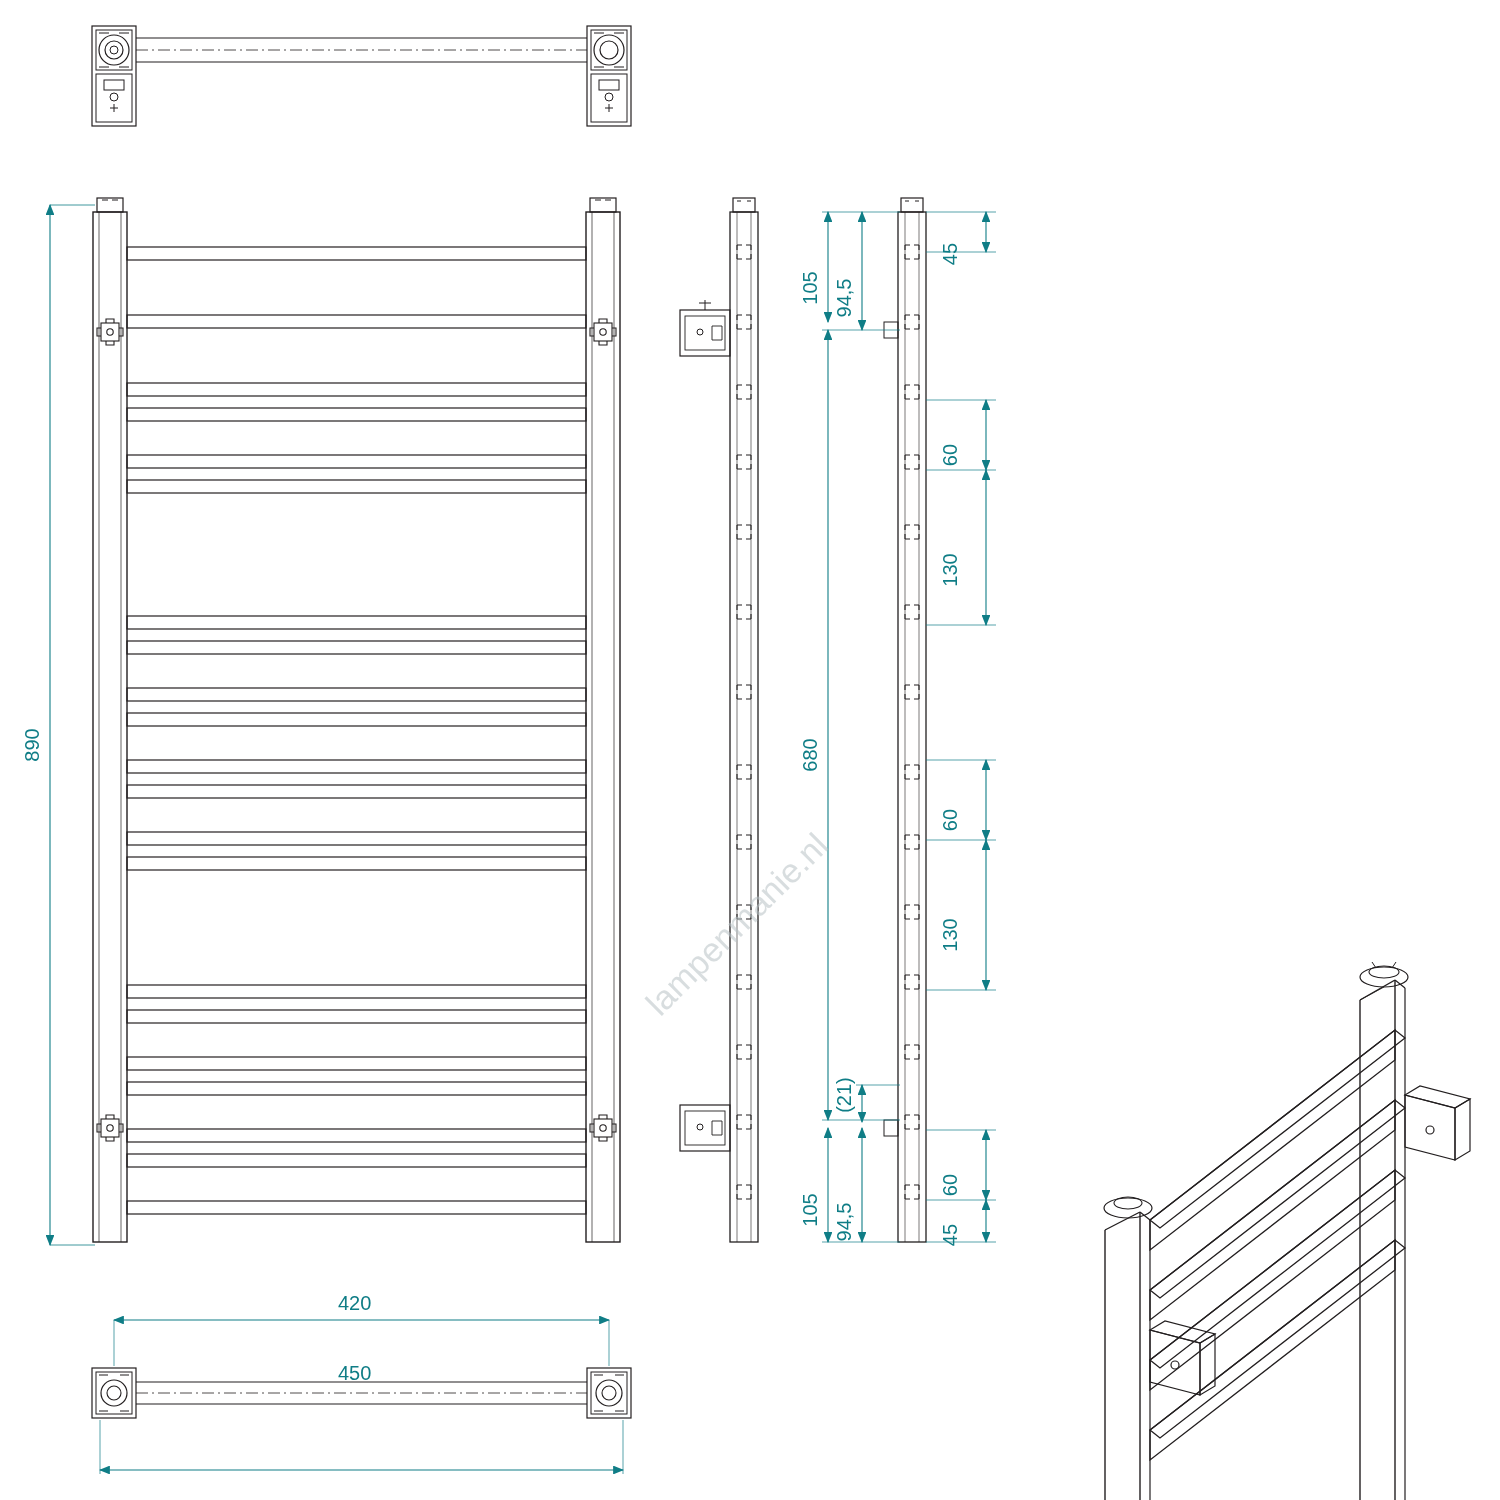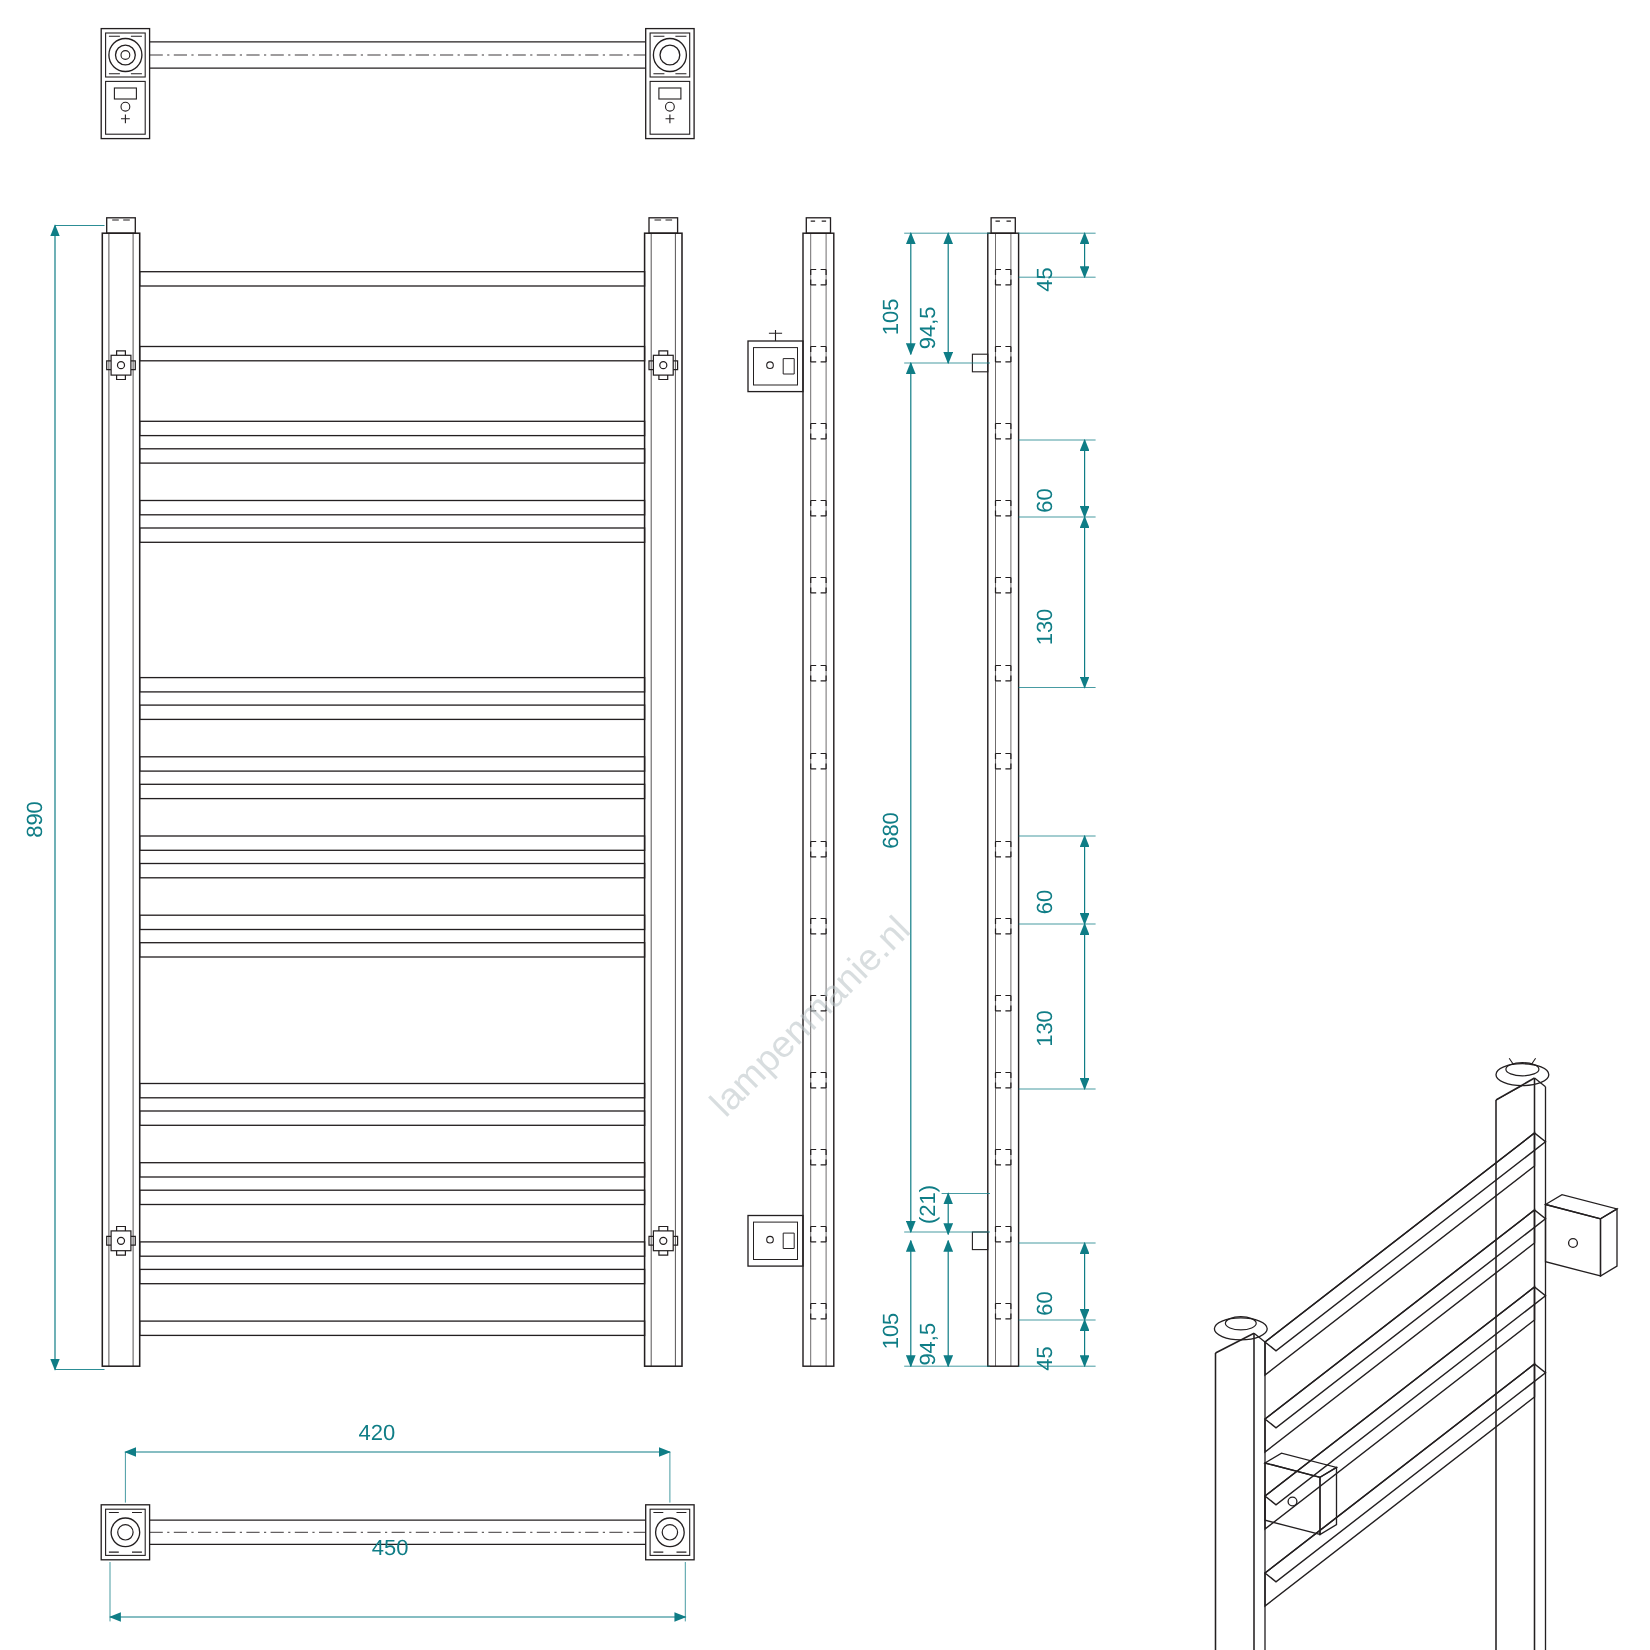--- a/index.html
+++ b/index.html
@@ -393,23 +393,23 @@
         <path d="M1150,1330 L1200,1343 L1200,1395 L1150,1382 z"></path>
         <path d="M1150,1330 L1165,1321 L1215,1334 L1200,1343 z"></path>
         <path d="M1200,1343 L1215,1334 L1215,1386 L1200,1395 z"></path>
         <circle cx="1175" cy="1365" r="4"></circle>
       </g>
     </g>
   </svg>
 
   <div class="dimtext vert" style="left:44px; top:745px; transform: rotate(-90deg) translate(-50%, -100%);">890</div>
 
-  <div class="dimtext" style="left:326px; top:1292px;">420</div>
-
-  <div class="dimtext" style="left:338px; top:1397px;">450</div>
+  <div class="dimtext" style="left:338px; top:1292px;">420</div>
+
+  <div class="dimtext" style="left:338px; top:1362px;">450</div>
 
   <div class="dimtext vert" style="left:822px; top:288px; transform: rotate(-90deg) translate(-50%, -100%);">105</div>
 
   <div class="dimtext vert" style="left:856px; top:298px; transform: rotate(-90deg) translate(-50%, -100%);">94,5</div>
 
   <div class="dimtext vert" style="left:962px; top:254px; transform: rotate(-90deg) translate(-50%, -100%);">45</div>
 
   <div class="dimtext vert" style="left:962px; top:455px; transform: rotate(-90deg) translate(-50%, -100%);">60</div>
 
   <div class="dimtext vert" style="left:962px; top:570px; transform: rotate(-90deg) translate(-50%, -100%);">130</div>

